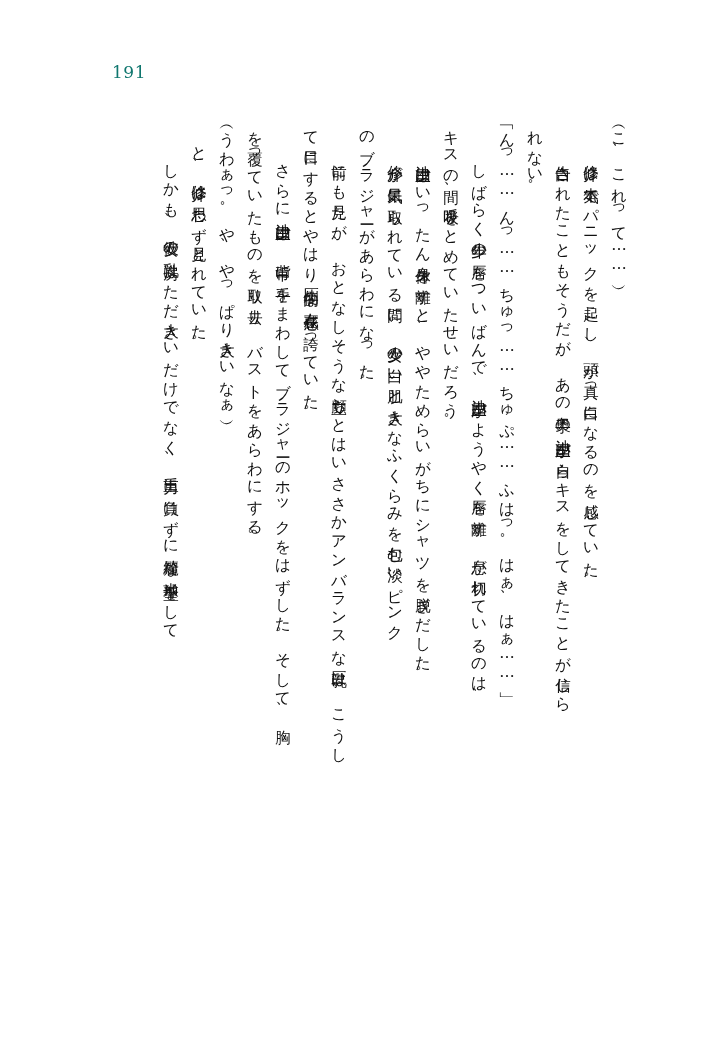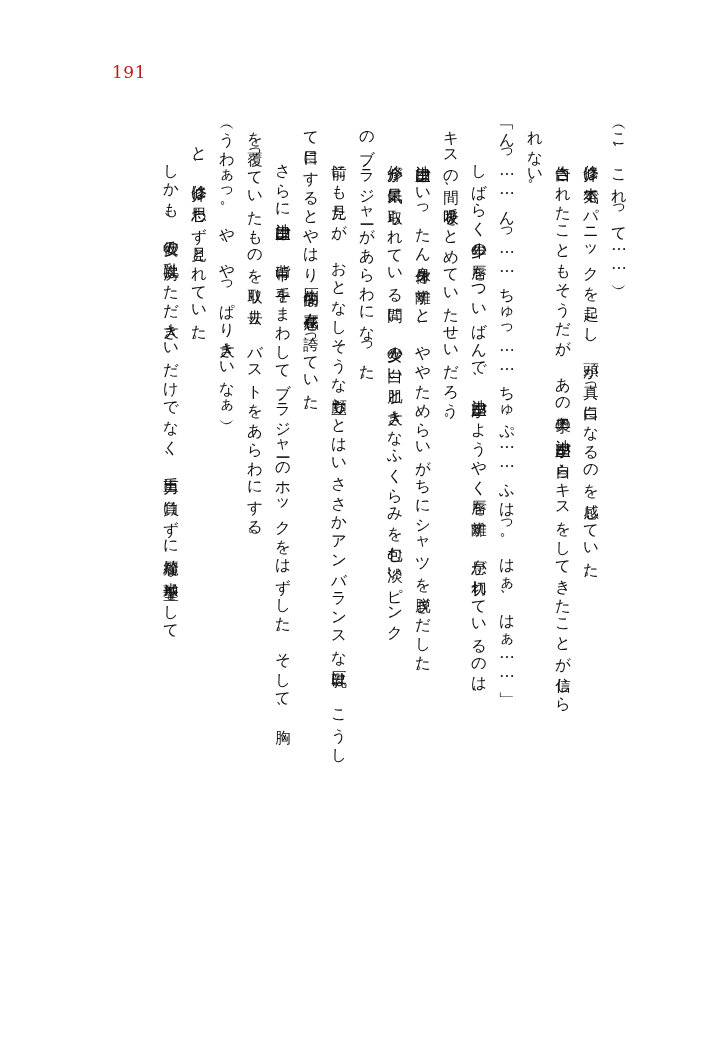--- a/index.html
+++ b/index.html
@@ -24,21 +24,21 @@
   }
 
   
   .page-number {
     position: absolute;
     left: 112px;
     top: 62px;
     font-size: 17px;
     font-family: "DejaVu Serif", "Liberation Serif", serif;
     letter-spacing: 0.5px;
-    color: #b91c1c;
+    color: #0f766e;
   }
 
   
   .text-block {
     position: absolute;
     top: 120px;
     left: 96px;
     width: 530px;
     height: 830px;
     display: flex;

